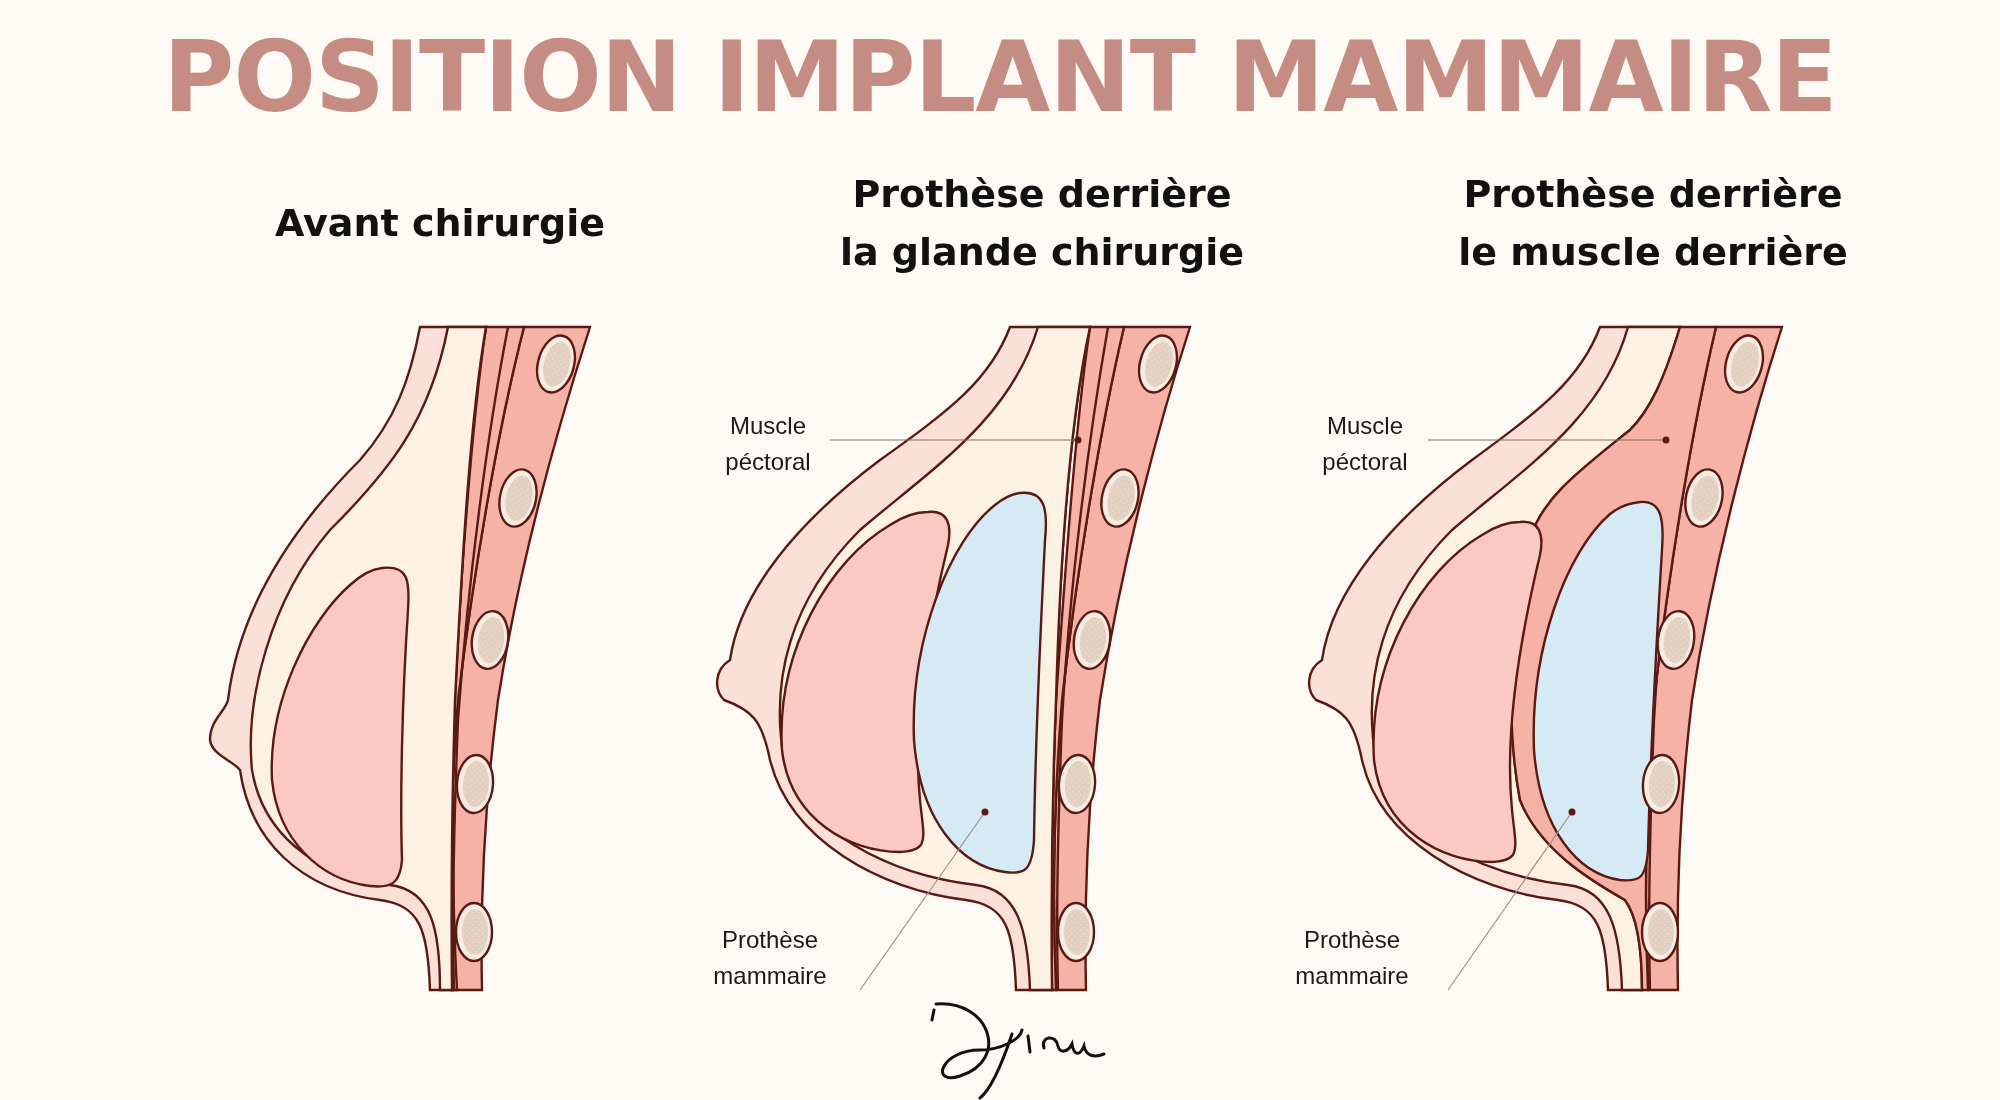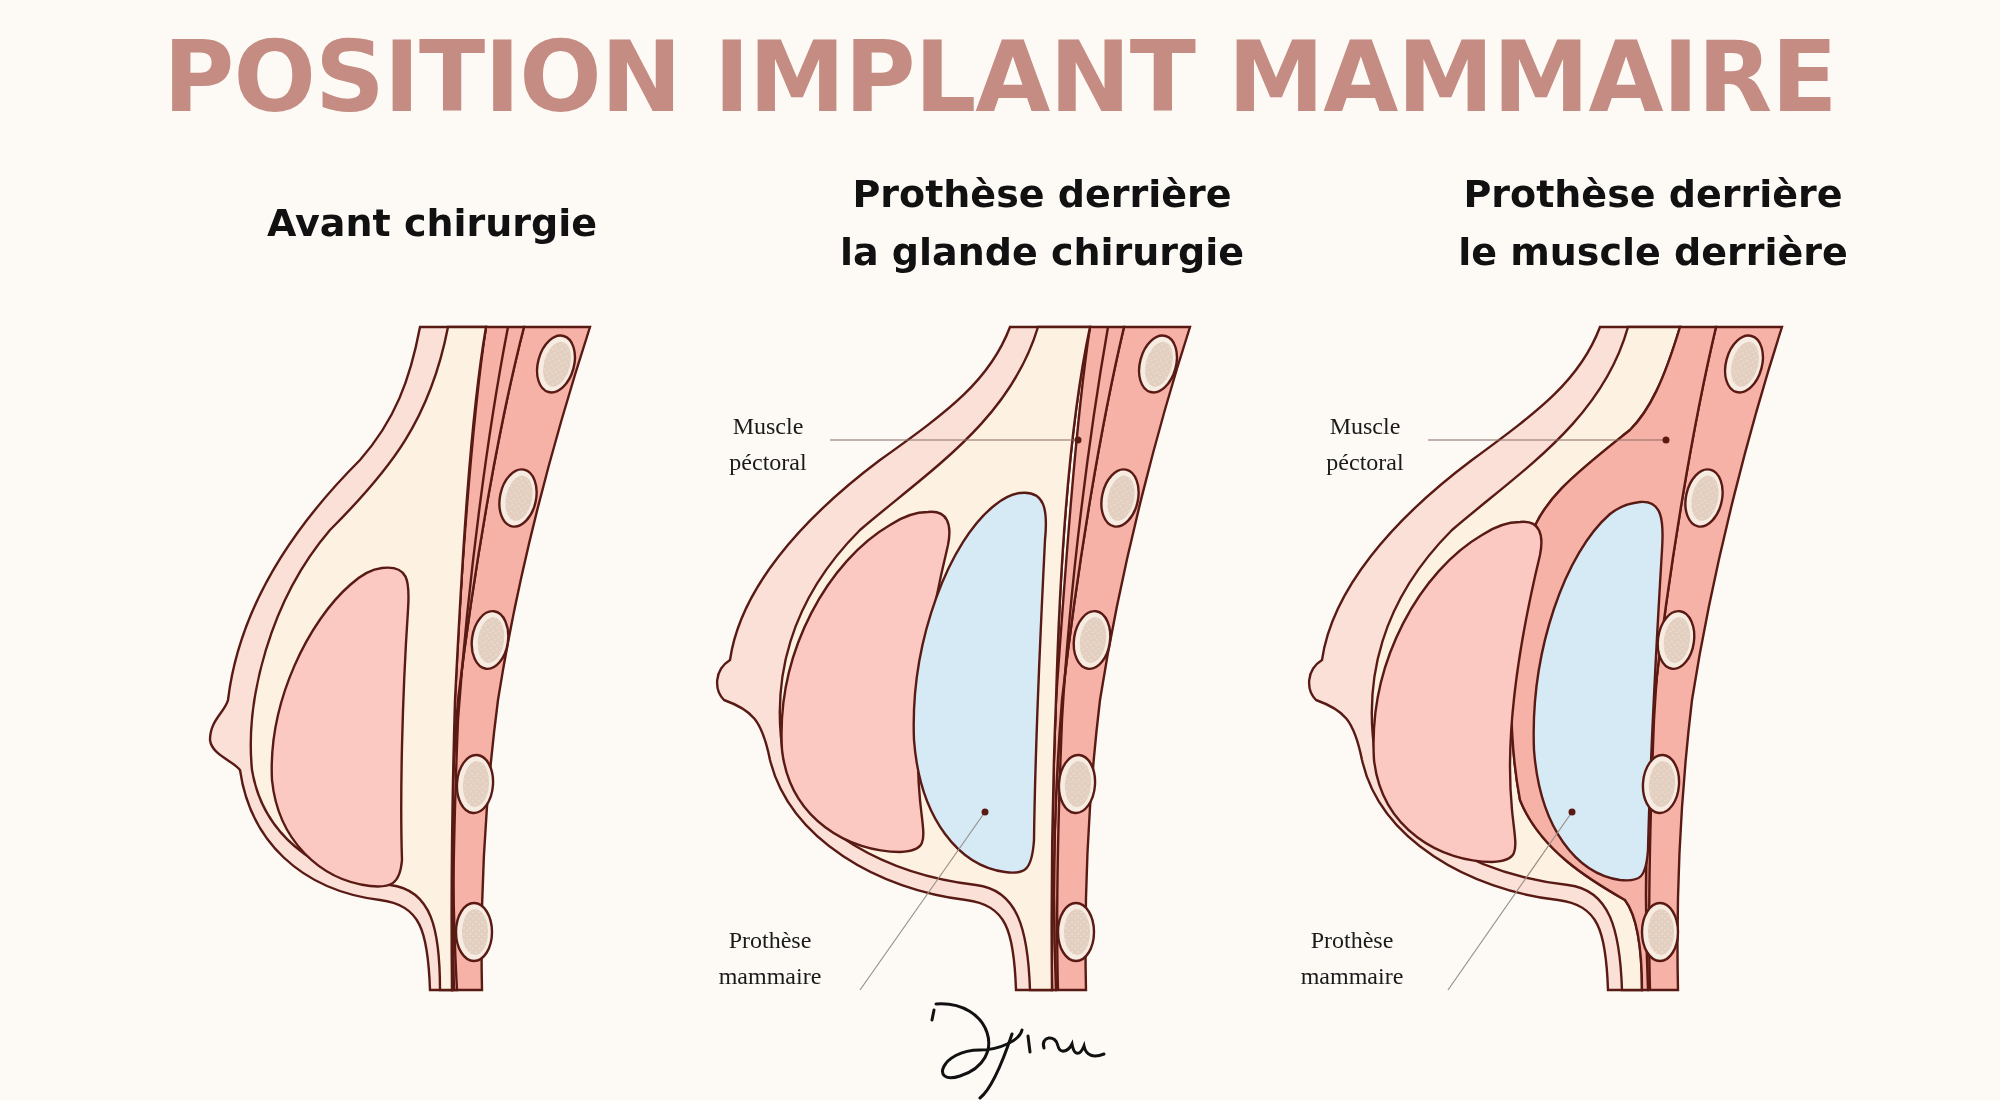--- a/index.html
+++ b/index.html
@@ -18,32 +18,32 @@
     transform:scaleX(0.99);
   }
   .panel-title {
     position:absolute; text-align:center;
     font-family:"DejaVu Sans", sans-serif; font-weight:bold;
     font-size:38px; line-height:58px; color:#111111;
     width:560px;
   }
   .label {
     position:absolute; text-align:center;
-    font-family:Liberation Serif, serif;
+    font-family:Liberation Sans, sans-serif;
     font-size:24px; line-height:36px; color:#1a1a1a;
     width:200px;
   }
   svg.art { position:absolute; left:0; top:0; }
 </style>
 </head>
 <body>
 
 <div class="main-title">POSITION IMPLANT MAMMAIRE</div>
 
-<div class="panel-title" style="left:152px; top:194px;">
+<div class="panel-title" style="left:160px; top:194px;">
   <div>Avant chirurgie</div>
 </div>
 <div class="panel-title" style="left:762px; top:165px;">
   <div>Prothèse derrière</div>
   <div>la glande chirurgie</div>
 </div>
 <div class="panel-title" style="left:1373px; top:165px;">
   <div>Prothèse derrière</div>
   <div>le muscle derrière</div>
 </div>

